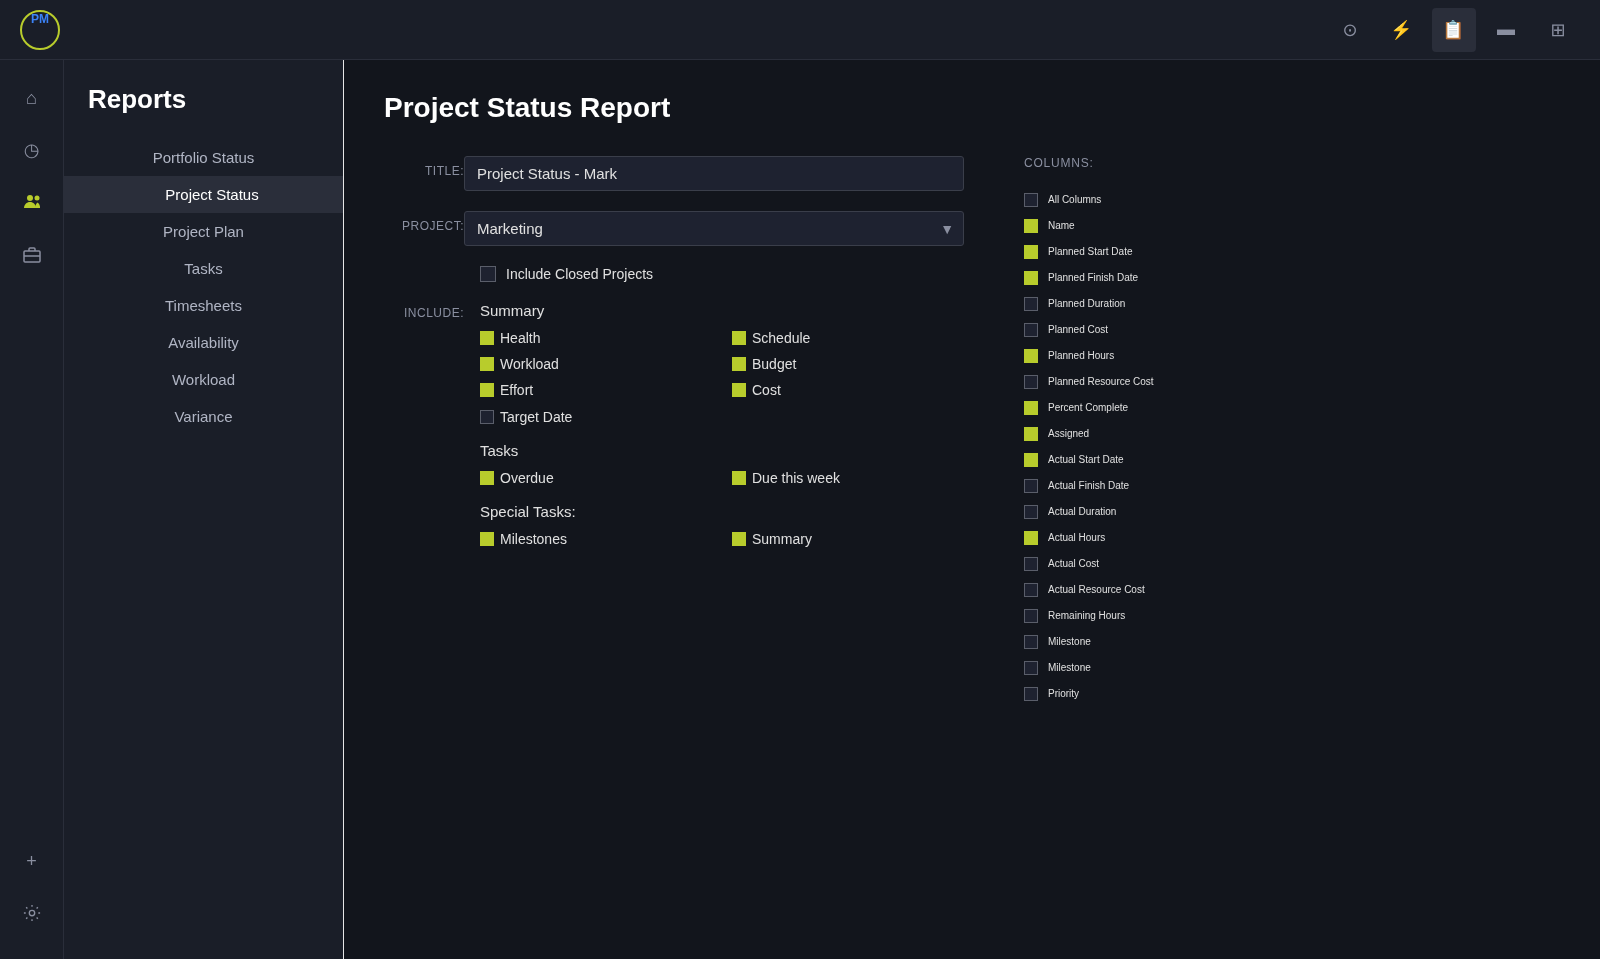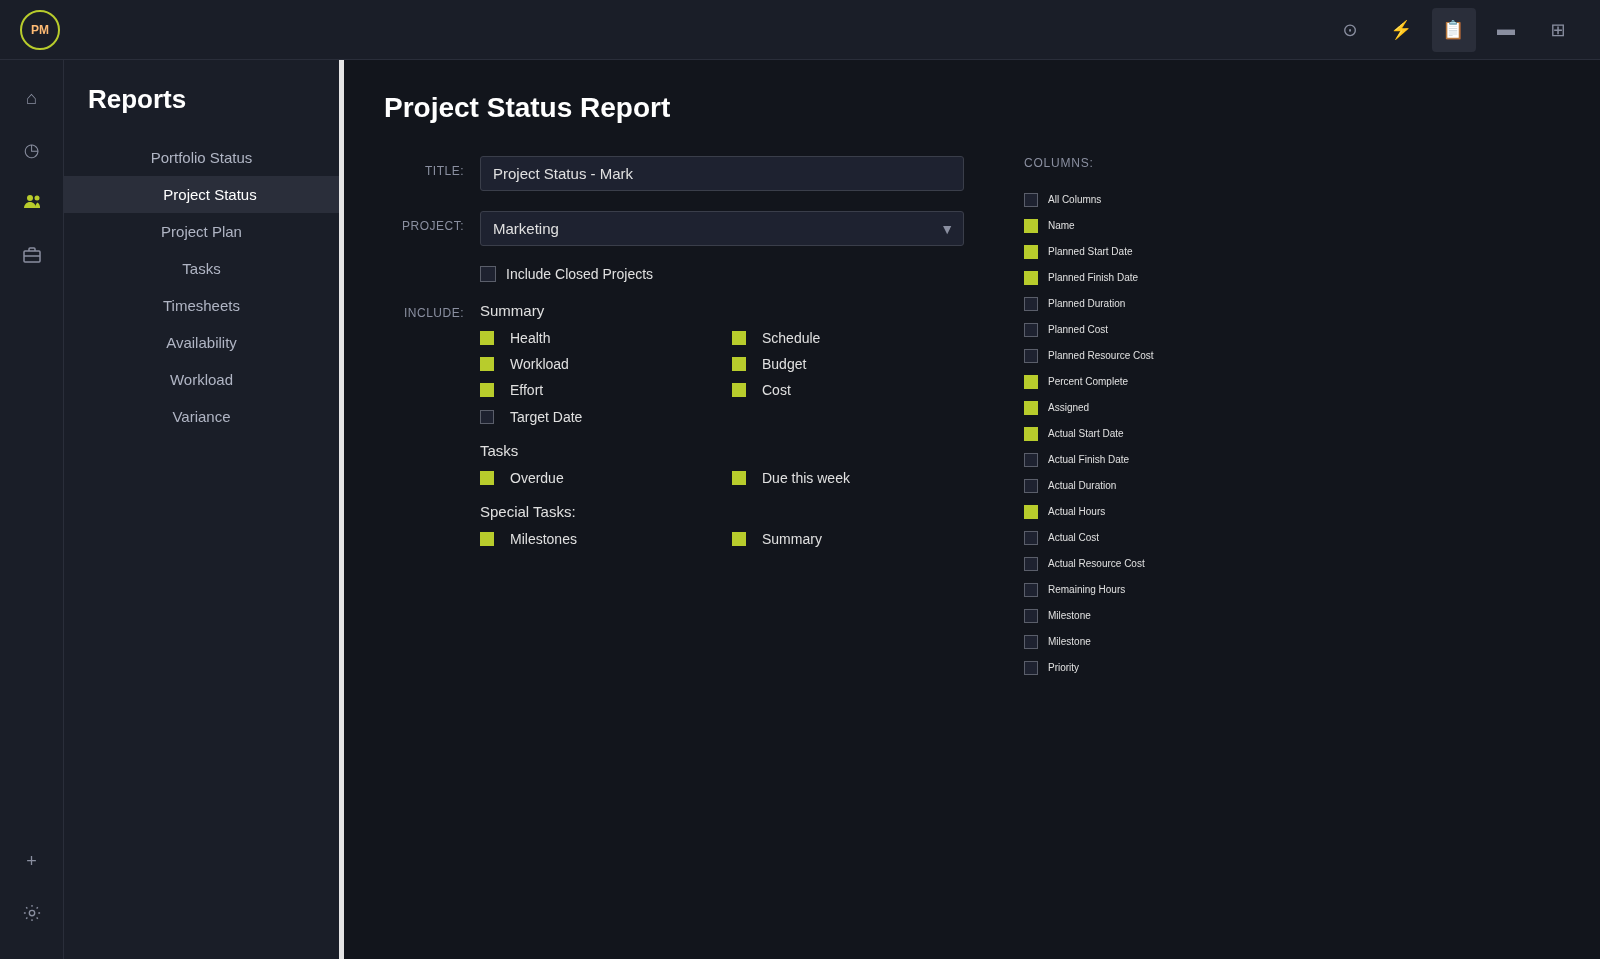--- a/index.html
+++ b/index.html
@@ -24,23 +24,23 @@
       padding: 0 20px;
       border-bottom: 1px solid #2a2e3a;
       flex-shrink: 0;
     }
     .topbar-logo {
       width: 40px;
       height: 40px;
       border: 2px solid #b8cc2c;
       border-radius: 50%;
       display: flex;
-      align-items: center;
+      align-items: flex-start;
       justify-content: center;
-      color: #fdba74;
+      color: #3b82f6;
       font-weight: bold;
       font-size: 12px;
       margin-right: auto;
     }
     .topbar-icons {
       display: flex;
       gap: 8px;
       align-items: center;
     }
     .topbar-icon-btn {
@@ -95,21 +95,21 @@
       flex-direction: column;
       align-items: center;
       gap: 8px;
       padding-bottom: 8px;
     }
 
     
     .nav-sidebar {
       width: 280px;
       background: #1a1e28;
-      border-right: 5px solid #e5e5e5;
+      border-right: 1px solid #e5e5e5;
       padding: 24px 0;
       overflow-y: auto;
     }
     .nav-sidebar-title {
       font-size: 26px;
       font-weight: 600;
       color: #ffffff;
       padding: 0 24px 24px;
     }
     .nav-item {
@@ -148,21 +148,20 @@
 
     .form-section {
       flex: 1;
       max-width: 580px;
     }
 
     .form-row {
       display: flex;
       align-items: flex-start;
       margin-bottom: 20px;
-      gap: 16px;
     }
     .form-label {
       width: 80px;
       text-align: right;
       color: #8a8fa0;
       font-size: 12px;
       letter-spacing: 0.5px;
       text-transform: uppercase;
       padding-top: 8px;
       flex-shrink: 0;
@@ -245,21 +244,21 @@
     }
     .include-grid {
       display: grid;
       grid-template-columns: 1fr 1fr;
       gap: 8px 20px;
       margin-bottom: 16px;
     }
     .include-item {
       display: flex;
       align-items: flex-start;
-      gap: 16px;
+      gap: 6px;
     }
     .cb-green {
       width: 14px;
       height: 14px;
       background: #b8cc2c;
       border: 1px solid #b8cc2c;
       flex-shrink: 0;
       margin-top: 2px;
     }
     .cb-empty {
@@ -486,20 +485,24 @@
         <div class="column-item">
           <div class="cb-empty"></div>
           <span class="column-item-label">Planned Duration</span>
         </div>
 
         <div class="column-item">
           <div class="cb-empty"></div>
           <span class="column-item-label">Planned Cost</span>
         </div>
 
+        <div class="column-item">
+          <div class="cb-green"></div>
+          <span class="column-item-label">Planned Hours</span>
+        </div>
 
         <div class="column-item">
           <div class="cb-empty"></div>
           <span class="column-item-label">Planned Resource Cost</span>
         </div>
 
         <div class="column-item">
           <div class="cb-green"></div>
           <span class="column-item-label">Percent Complete</span>
         </div>

